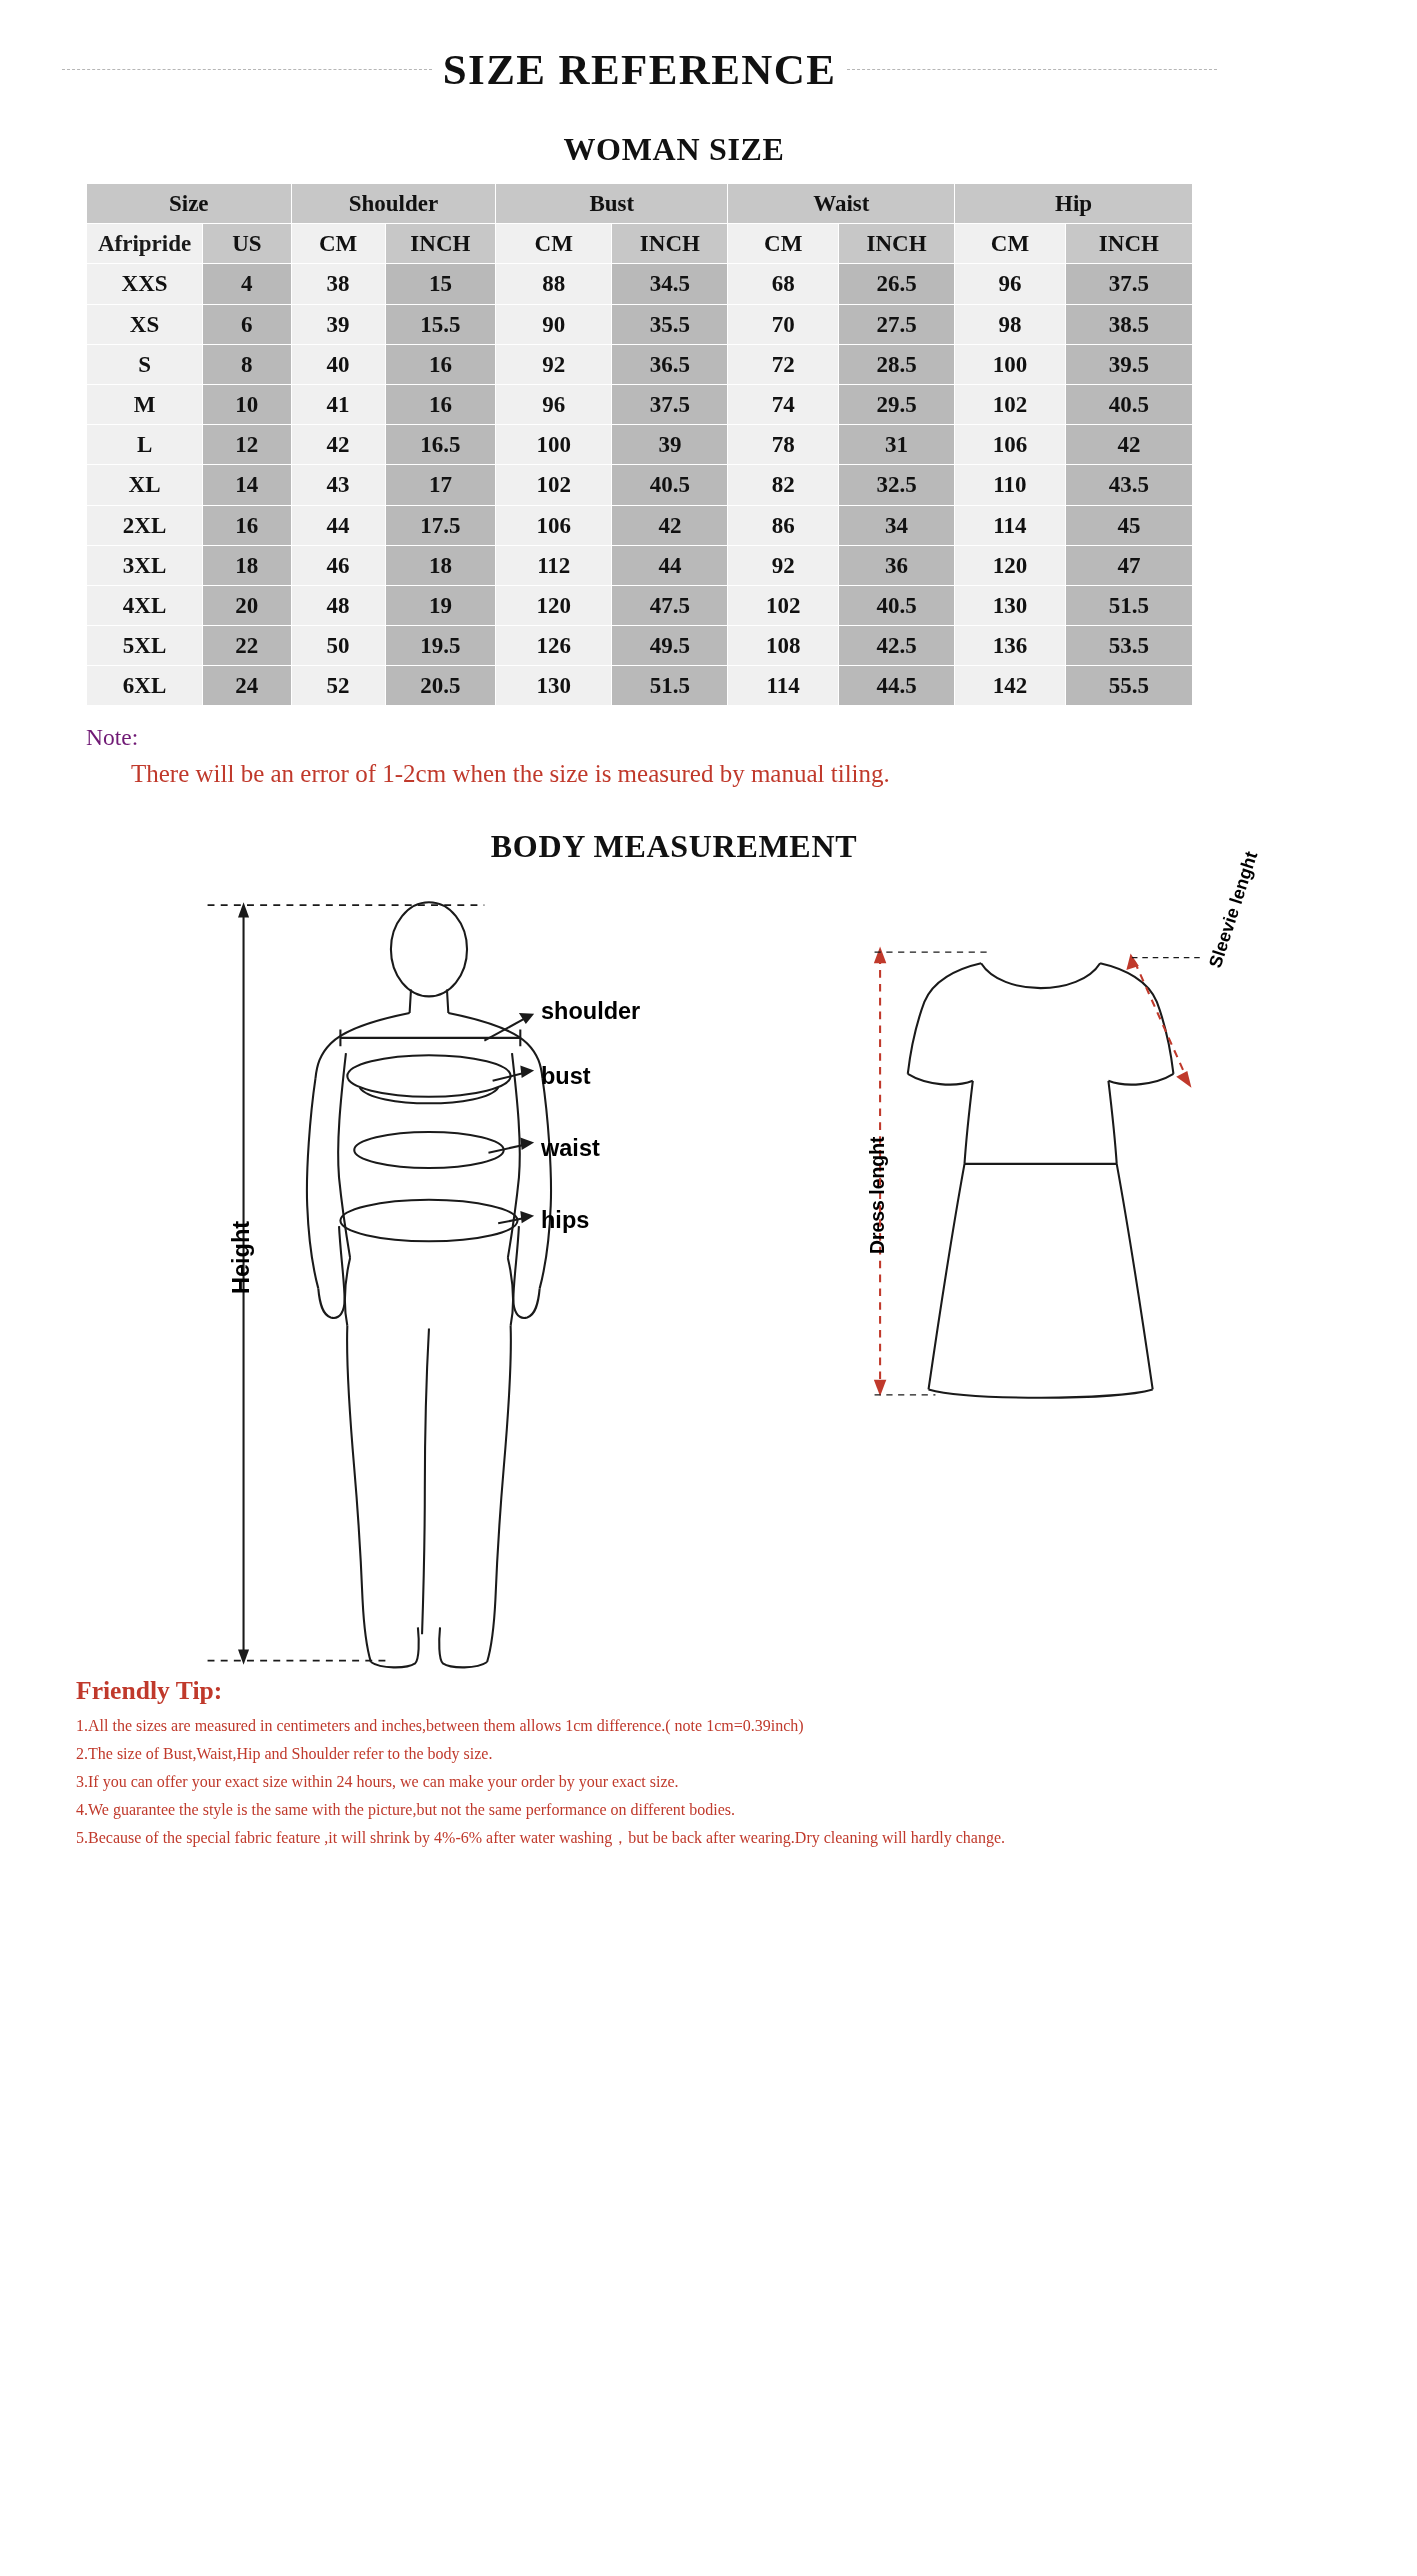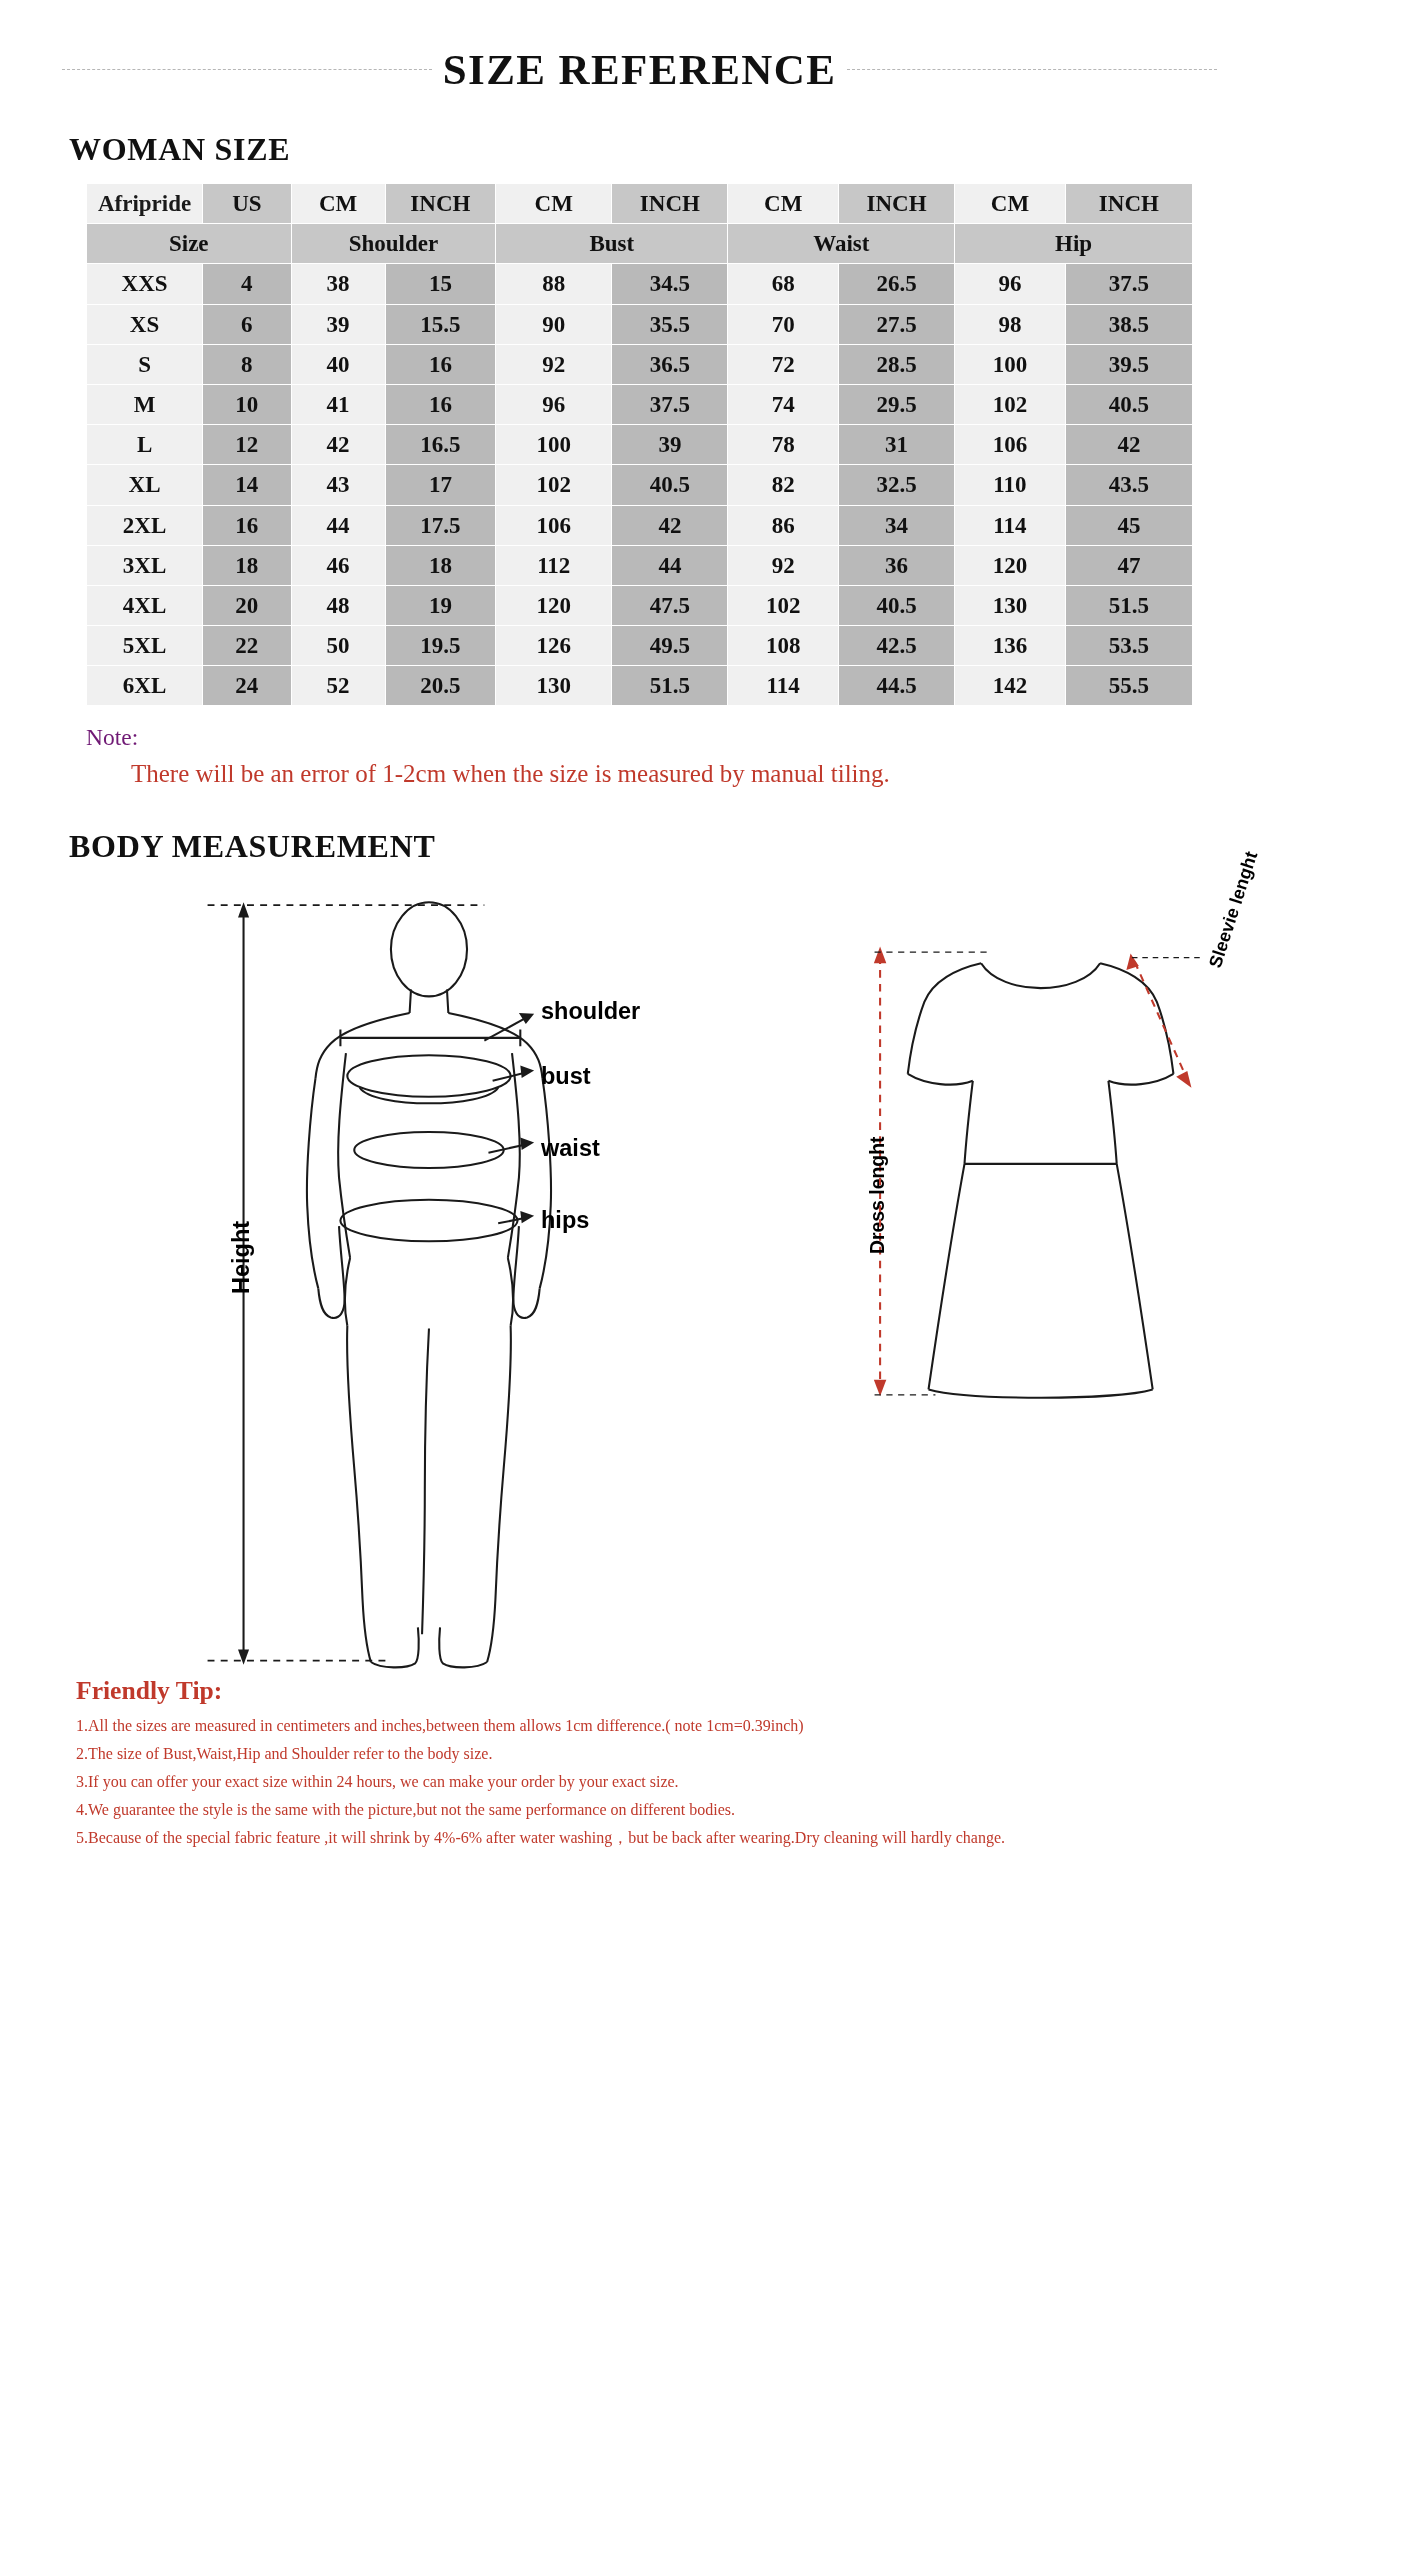--- a/index.html
+++ b/index.html
@@ -42,20 +42,21 @@
     line-height: 1;
   }
 
   
   .section-heading {
     font-family: "Liberation Serif", serif;
     font-weight: bold;
     font-size: 32px;
     letter-spacing: 0.7px;
     margin: 40px 0 15px 69px;
+    text-align: center;
   }
 
   
   .table-wrap {
     padding: 0 86px 0 86px;
   }
   table.size-table {
     border-collapse: collapse;
     width: 100%;
     table-layout: fixed;
@@ -172,38 +173,38 @@
           <col style="width:10%">
         <col style="width:10.5%">
           <col style="width:10.5%">
         <col style="width:10%">
           <col style="width:10.5%">
         <col style="width:10%">
           <col style="width:11.5%">
       </colgroup>
       <thead>
         <tr>
+          <th class="grp-head" colspan="2">Size</th>
+          <th class="grp-head" colspan="2">Shoulder</th>
+          <th class="grp-head" colspan="2">Bust</th>
+          <th class="grp-head" colspan="2">Waist</th>
+          <th class="grp-head" colspan="2">Hip</th>
+        </tr>
+        <tr>
           <th class="brand-cell">Afripride</th>
           <th class="sub-head-dark">US</th>
           <th class="sub-head-light">CM</th>
           <th class="sub-head-dark">INCH</th>
           <th class="sub-head-light">CM</th>
           <th class="sub-head-dark">INCH</th>
           <th class="sub-head-light">CM</th>
           <th class="sub-head-dark">INCH</th>
           <th class="sub-head-light">CM</th>
           <th class="sub-head-dark">INCH</th>
         </tr>
-        <tr>
-          <th class="grp-head" colspan="2">Size</th>
-          <th class="grp-head" colspan="2">Shoulder</th>
-          <th class="grp-head" colspan="2">Bust</th>
-          <th class="grp-head" colspan="2">Waist</th>
-          <th class="grp-head" colspan="2">Hip</th>
-        </tr>
       </thead>
       <tbody>
         <tr>
           <td class="cell-light">XXS</td>
           <td class="cell-dark">4</td>
           <td class="cell-light">38</td>
           <td class="cell-dark">15</td>
           <td class="cell-light">88</td>
           <td class="cell-dark">34.5</td>
           <td class="cell-light">68</td>

